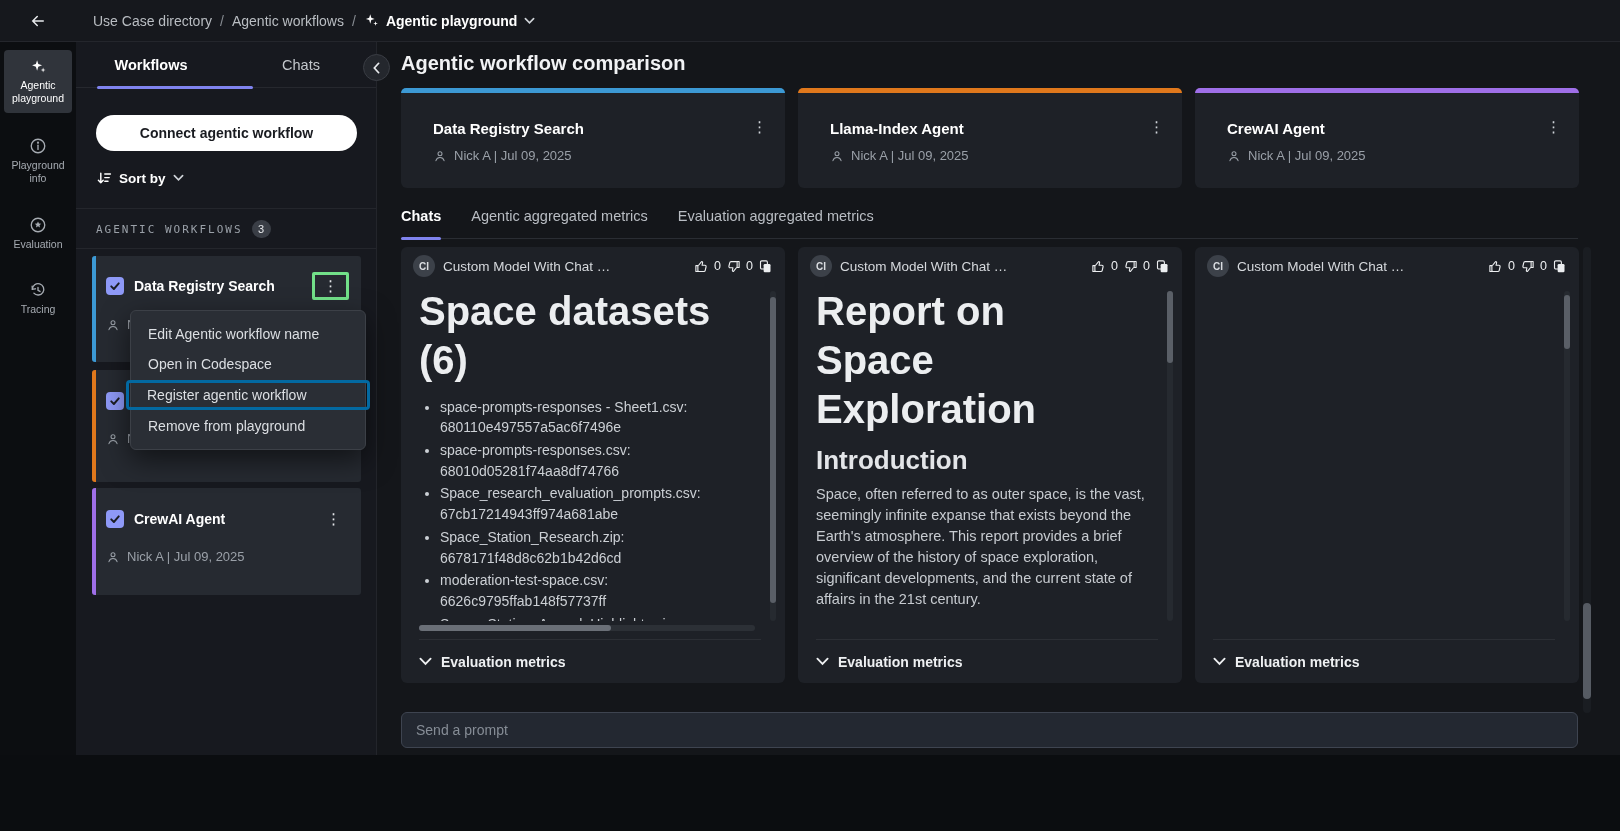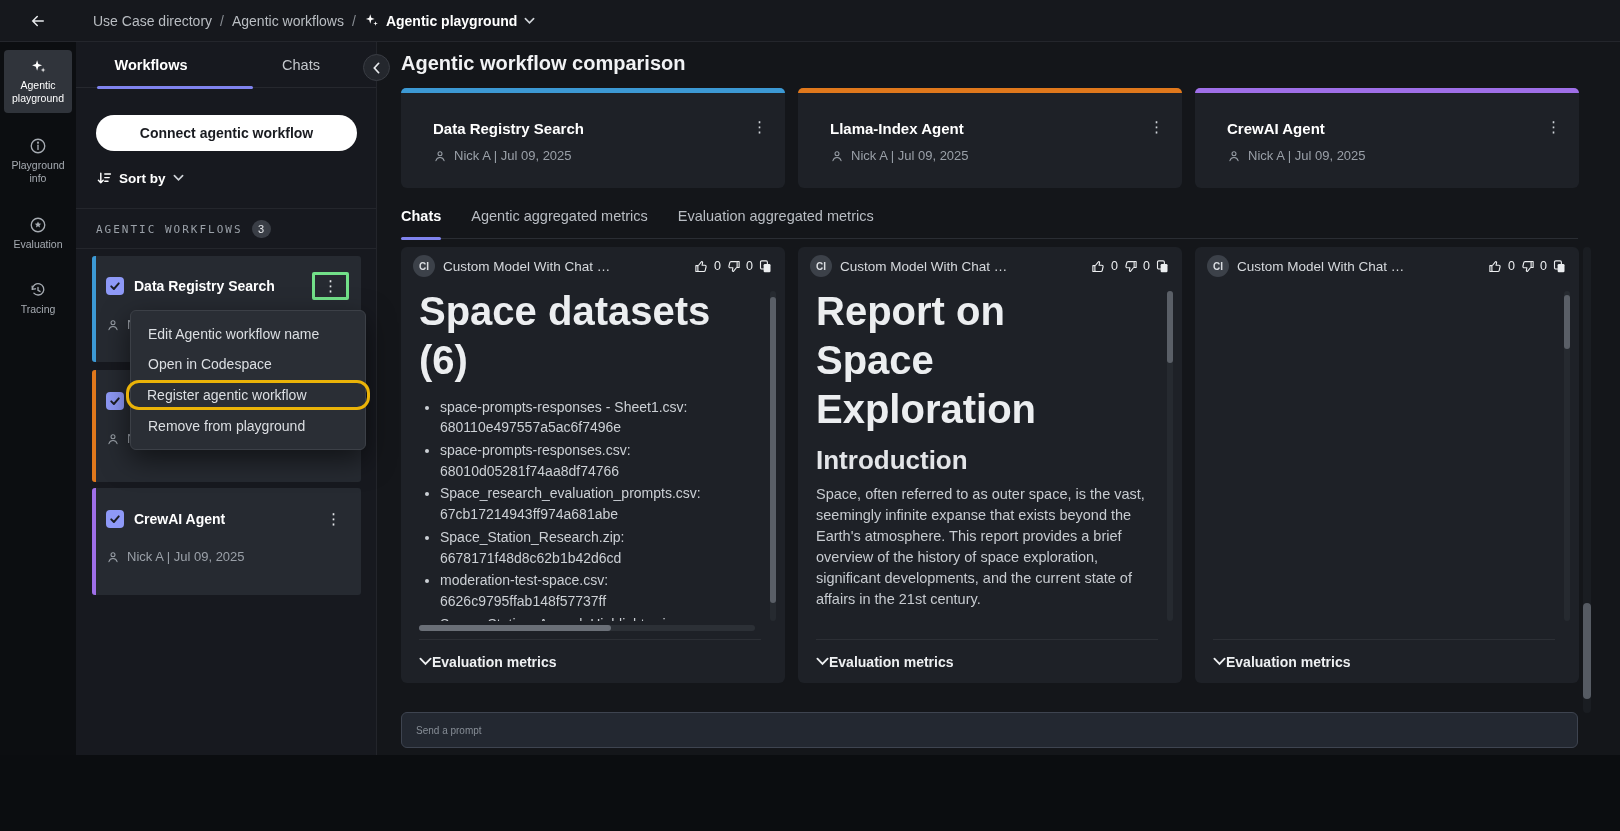--- a/index.html
+++ b/index.html
@@ -59,21 +59,21 @@
                    color:#e3e5e8;font-size:15px;line-height:1.2;cursor:pointer;}
   .wf-meta{margin-top:17px;display:flex;align-items:center;gap:7px;font-size:13px;color:#9aa0a8;}
   .wf2 .wf-row1{margin-top:6px;} .wf2 .wf-meta{margin-top:21px;}
   .wf3 .wf-row1{margin-top:4px;} .wf3 .wf-meta{margin-top:20px;}
 
   
   .ctx-menu{position:absolute;left:130px;top:310px;width:236px;background:#2a2e35;
             border:1px solid #3c4047;border-radius:6px;box-shadow:0 10px 28px rgba(0,0,0,.55);
             padding:8px 0;z-index:50;}
   .menu-item{padding:7px 17px;font-size:14px;color:#dcdfe3;white-space:nowrap;cursor:pointer;}
-  .menu-item.highlighted{border:3px solid #eab308;border-radius:13px;margin:1px -5px;padding:4px 18px;}
+  .menu-item.highlighted{border:3px solid #0369a1;border-radius:4px;margin:1px -5px;padding:4px 18px;}
 
   
   .main{position:absolute;left:377px;top:42px;right:0;bottom:0;background:#14161a;}
   .collapse-btn{position:absolute;left:-14px;top:12px;width:27px;height:27px;border-radius:50%;
                 background:#24272d;border:1px solid #3a3d44;display:flex;align-items:center;
                 justify-content:center;cursor:pointer;z-index:10;}
   .main-title{position:absolute;left:24px;top:10px;font-size:20px;font-weight:700;color:#f1f2f4;}
 
   .cards{position:absolute;left:24px;top:46px;display:flex;gap:13px;}
   .wcard{width:384px;height:100px;background:#1e2127;border-radius:6px;position:relative;
@@ -100,30 +100,30 @@
   .panel-acts{margin-left:auto;display:flex;align-items:center;gap:5px;font-size:12.5px;color:#eceef0;}
   .act-icon{display:flex;align-items:center;cursor:pointer;}
   .panel-body{position:absolute;top:38px;left:18px;right:28px;bottom:62px;overflow:hidden;}
   .pb-h1{font-size:40px;line-height:1.22;font-weight:700;color:#eceef0;margin:2px 0 12px;max-width:295px;}
   .pb-h2{font-size:26px;font-weight:700;color:#e3e5e8;margin:0 0 8px;}
   .pb-text{font-size:14.5px;line-height:1.45;color:#c7cbd0;}
   .pb-text.strong{font-weight:700;color:#e6e8ea;font-size:15px;line-height:1.4;}
   .pb-list{margin:2px 0 0;padding-left:21px;font-size:14px;line-height:1.48;color:#ccd0d5;}
   .pb-list li{margin-bottom:2px;}
   .panel-foot{position:absolute;left:18px;right:24px;bottom:0;height:44px;border-top:1px solid #2c2f35;
-              display:flex;align-items:center;font-size:14px;font-weight:700;color:#eef0f2;cursor:pointer;}
+              display:flex;align-items:center;gap:9px;font-size:14px;font-weight:700;color:#eef0f2;cursor:pointer;}
   .vtrack{position:absolute;right:9px;top:44px;width:6px;height:330px;border-radius:3px;background:#262a30;cursor:pointer;}
   .vthumb{position:absolute;left:0;width:6px;border-radius:3px;background:#5a5f67;}
   .vt1{top:6px;height:306px;} .vt2{top:0;height:72px;} .vt3{top:4px;height:54px;}
   .htrack{position:absolute;left:18px;right:30px;bottom:52px;height:6px;border-radius:3px;background:#2c3036;cursor:pointer;}
   .hthumb{position:absolute;left:0;top:0;width:57%;height:6px;border-radius:3px;background:#6a6f77;}
 
   
   .prompt-input{position:absolute;left:24px;top:670px;width:1177px;height:36px;background:#232831;
-                border:1px solid #3e4450;border-radius:6px;color:#e8eaed;font-size:10px;
+                border:1px solid #3e4450;border-radius:6px;color:#e8eaed;font-size:14px;
                 padding:16px 14px;font-family:inherit;outline:none;}
   .prompt-input::placeholder{color:#868d96;}
   .composer-actions{position:absolute;top:722px;left:24px;width:1177px;display:flex;
                     align-items:center;gap:38px;font-size:14px;font-weight:700;color:#fff;}
   .txt-btn{cursor:pointer;}
   .send-btn{display:flex;align-items:center;gap:7px;cursor:pointer;}
 
   
   .page-scroll{position:absolute;left:1583px;top:247px;width:8px;height:466px;background:#1a1d22;
                border-radius:4px;cursor:pointer;}

